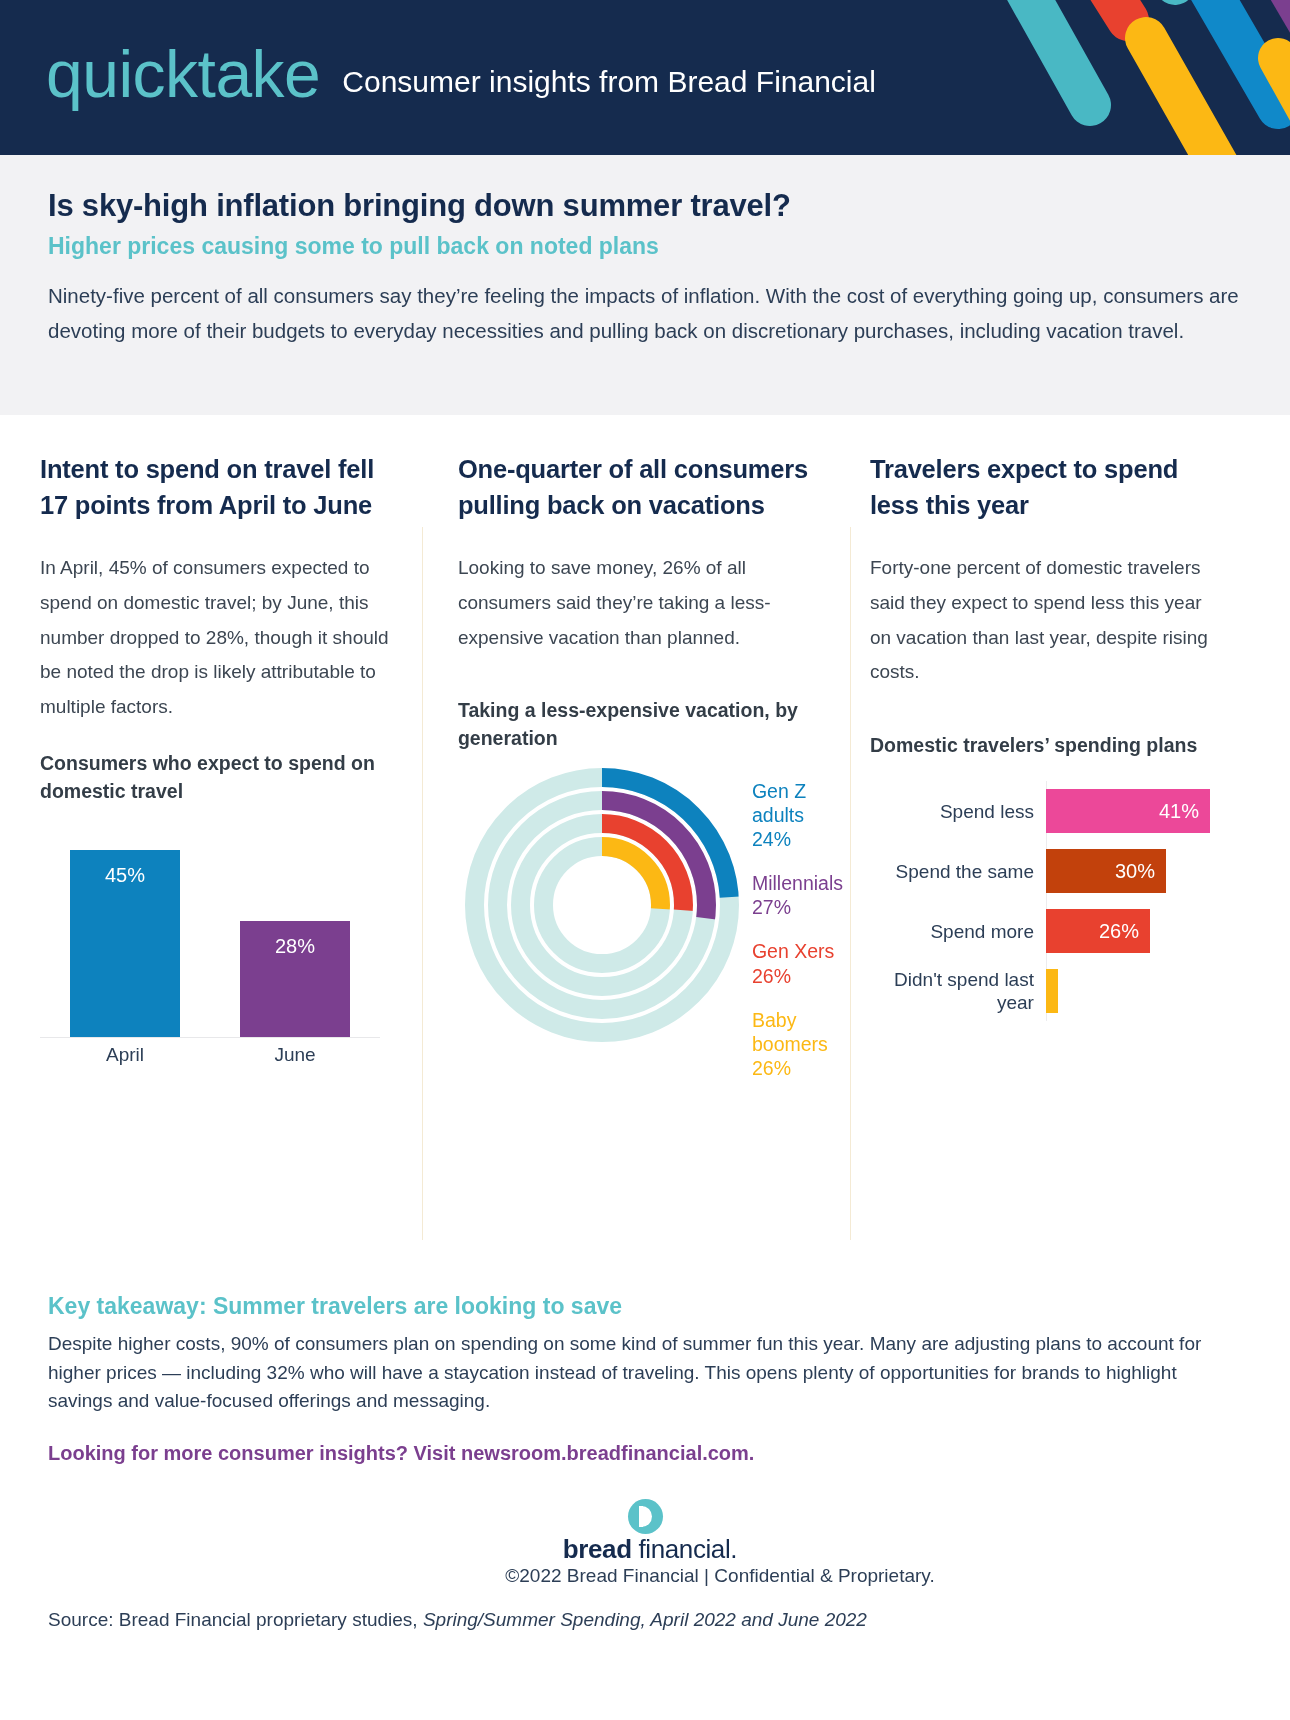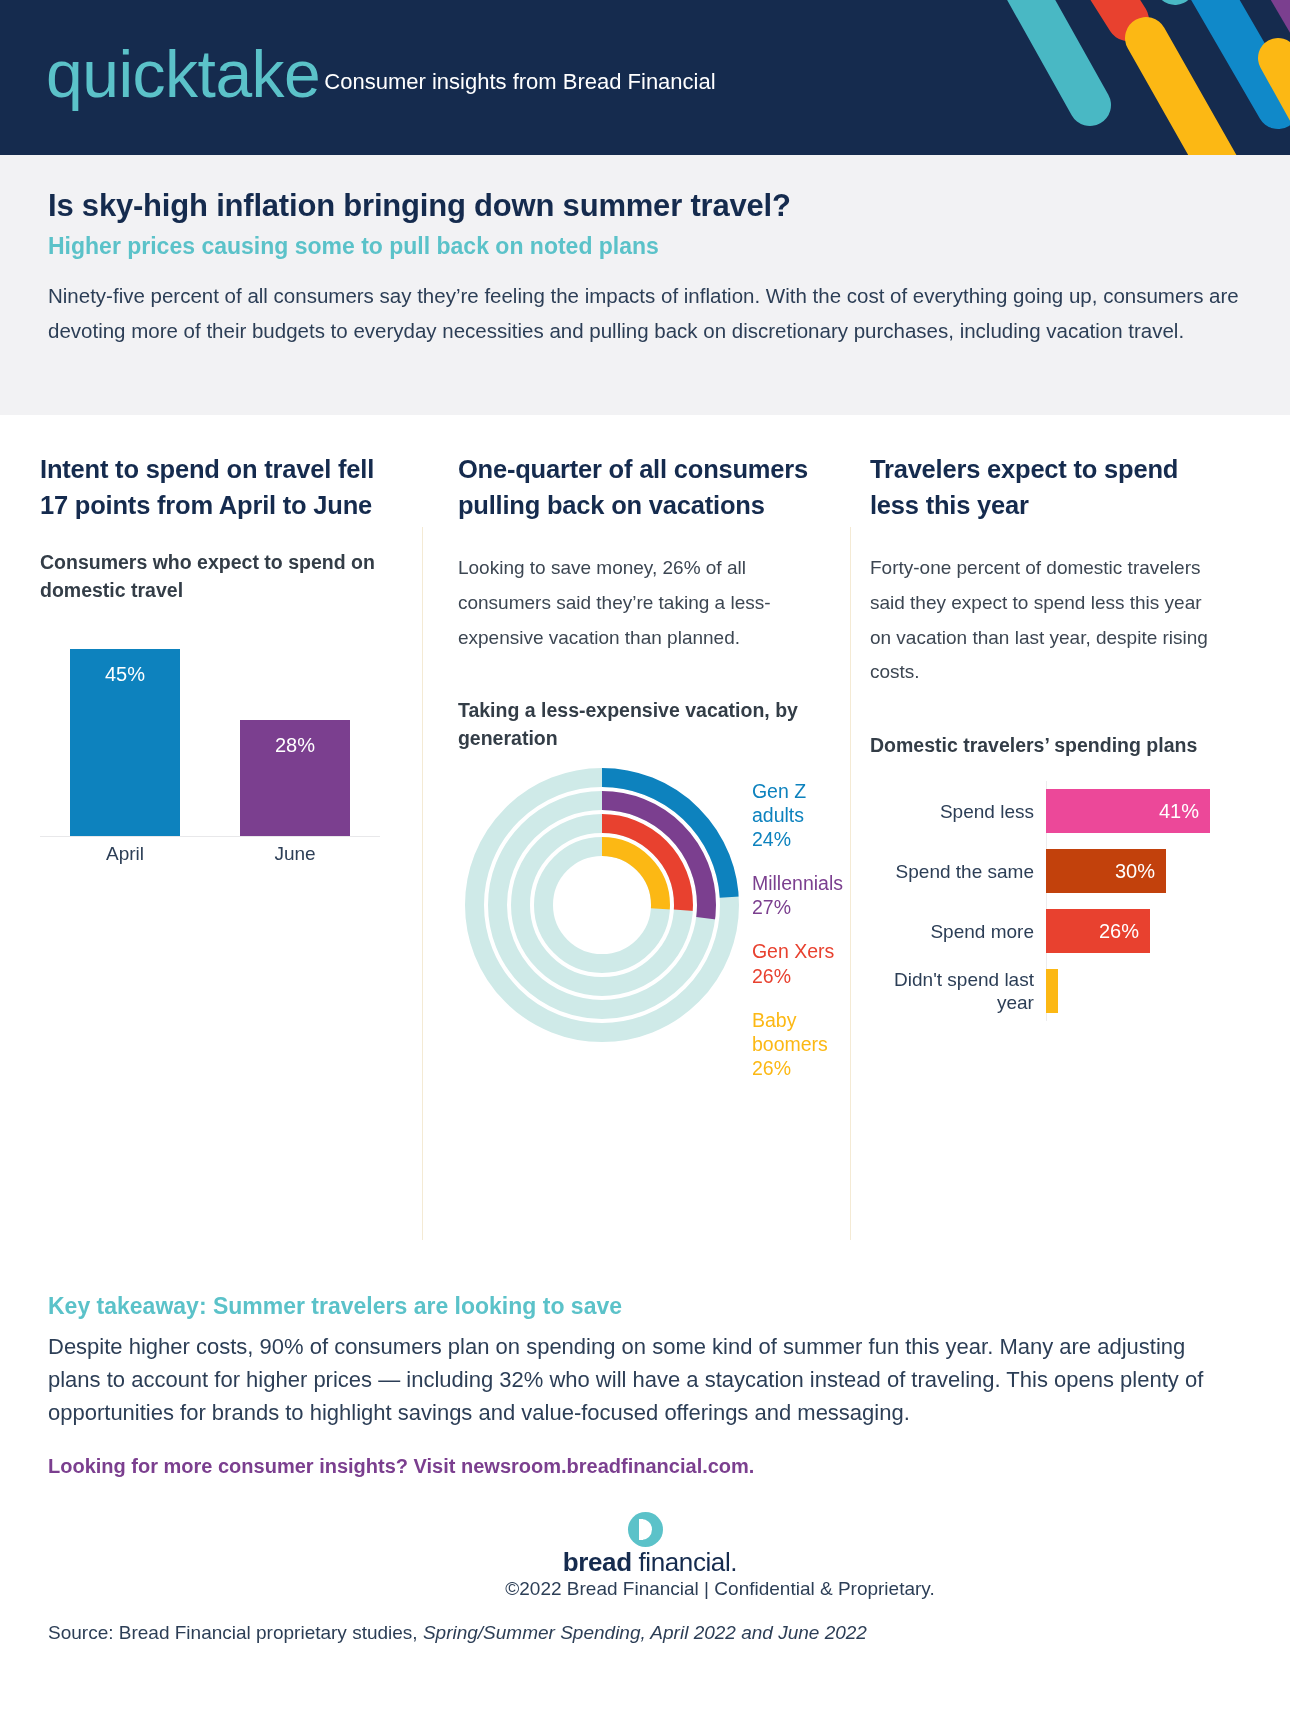--- a/index.html
+++ b/index.html
@@ -37,23 +37,23 @@
   .brand-quicktake {
     font-size: 66px;
     color: #5bc2c9;
     font-weight: 400;
     letter-spacing: -0.5px;
     line-height: 1;
     position: relative;
     top: -4px;
   }
   .brand-tagline {
-    font-size: 22px;
+    font-size: 30px;
     color: #ffffff;
-    margin-left: 4px;
+    margin-left: 22px;
     font-weight: 400;
     position: relative;
     top: 4px;
   }
   .header-art {
     position: absolute;
     top: 0;
     right: 0;
     width: 330px;
     height: 155px;
@@ -251,21 +251,21 @@
     padding: 0 48px;
     margin-top: 8px;
   }
   .takeaway h4 {
     font-size: 23px;
     color: #5bc2c9;
     font-weight: bold;
     margin-bottom: 10px;
   }
   .takeaway p {
-    font-size: 22px;
+    font-size: 19px;
     line-height: 1.5;
     color: #2c3e56;
     max-width: 1200px;
   }
   .takeaway .cta {
     font-size: 20px;
     font-weight: bold;
     color: #7b3f8f;
     margin-top: 26px;
   }
@@ -352,20 +352,21 @@
   <div class="intro">
     <h1>Is sky-high inflation bringing down summer travel?</h1>
     <h2>Higher prices causing some to pull back on noted plans</h2>
     <p>Ninety-five percent of all consumers say they’re feeling the impacts of inflation. With the cost of everything going up, consumers are devoting more of their budgets to everyday necessities and pulling back on discretionary purchases, including vacation travel.</p>
   </div>
 
   <div class="columns">
 
     <div class="col col-1">
       <h3>Intent to spend on travel fell 17 points from April to June</h3>
+      <div class="body-copy">In April, 45% of consumers expected to spend on domestic travel; by June, this number dropped to 28%, though it should be noted the drop is likely attributable to multiple factors.</div>
 
       <div class="chart-title" style="margin-top:26px;">Consumers who expect to spend on domestic travel</div>
 
       <div class="vbar-wrap">
         <div class="vbar-plot">
           <div class="vbar-slot">
             <div class="vbar" id="vbar-0" style="height: 90%; background: rgb(13, 130, 190);">
               <span class="vbar-value">45%</span>
             </div>
           </div>

